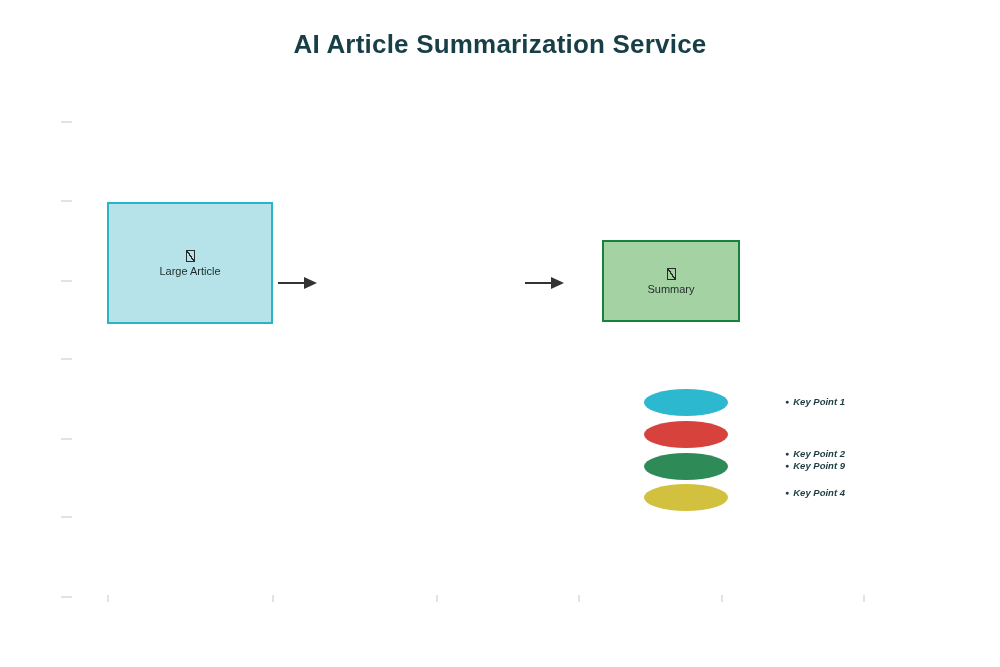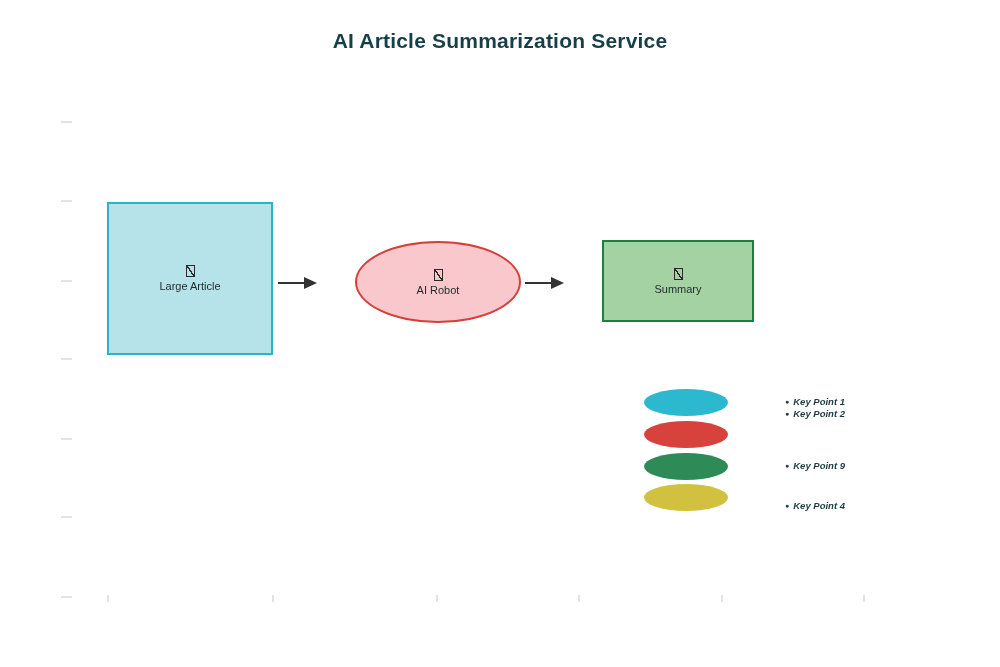--- a/index.html
+++ b/index.html
@@ -10,21 +10,21 @@
     background: #ffffff;
     font-family: "Liberation Sans", sans-serif;
     overflow: hidden;
   }
   .title {
     position: absolute;
     top: 29px;
     left: 0;
     width: 100%;
     text-align: center;
-    font-size: 21px;
+    font-size: 26px;
     font-weight: bold;
     letter-spacing: 0.2px;
   }
   .node {
     position: absolute;
     display: flex;
     flex-direction: column;
     align-items: center;
     justify-content: center;
     gap: 3px;
@@ -92,59 +92,55 @@
     background: #e3e3e3;
   }
 </style>
 </head>
 <body>
 
 <div class="canvas">
 
   <div class="title" style="color: rgb(23, 63, 71);">AI Article Summarization Service</div>
 
-  <div class="node rect" style="left: 107px; top: 202px; width: 166px; height: 153px; background-color: rgb(181, 227, 233); border-color: rgb(42, 181, 196);">
+  <div class="node rect" style="left: 107px; top: 202px; width: 166px; height: 122px; background-color: rgb(181, 227, 233); border-color: rgb(42, 181, 196);">
     <span class="tofu"></span>
     <span class="node-label">Large Article</span>
   </div>
 
   <div class="arrow-line" style="left: 278px; top: 282px; width: 27px; background-color: rgb(51, 51, 51);"></div>
   <div class="arrow-head" style="left: 304px; top: 277px; border-left-color: rgb(51, 51, 51);"></div>
 
-  <div class="node ellipse" style="left: 355px; top: 241px; width: 166px; height: 82px; background-color: rgb(249, 200, 204); border-color: rgb(214, 64, 58);">
-    <span class="tofu"></span>
-    <span class="node-label">AI Robot</span>
-  </div>
 
   <div class="arrow-line" style="left: 525px; top: 282px; width: 27px; background-color: rgb(51, 51, 51);"></div>
   <div class="arrow-head" style="left: 551px; top: 277px; border-left-color: rgb(51, 51, 51);"></div>
 
-  <div class="node rect" style="left: 602px; top: 240px; width: 152px; height: 82px; background-color: rgb(165, 210, 163); border-color: rgb(23, 129, 63);">
+  <div class="node rect" style="left: 602px; top: 240px; width: 138px; height: 82px; background-color: rgb(165, 210, 163); border-color: rgb(23, 129, 63);">
     <span class="tofu"></span>
     <span class="node-label">Summary</span>
   </div>
 
   <div class="kp-ellipse" style="left: 644px; top: 389px; background-color: rgb(44, 184, 206);"></div>
   <div class="kp-ellipse" style="left: 644px; top: 421px; background-color: rgb(216, 66, 61);"></div>
   <div class="kp-ellipse" style="left: 644px; top: 453px; background-color: rgb(46, 139, 87);"></div>
   <div class="kp-ellipse" style="left: 644px; top: 484px; background-color: rgb(210, 193, 62);"></div>
 
   <div class="kp-label" style="left:785px; top:396px;">
     <span class="kp-bullet">●</span>
     <span>Key Point 1</span>
   </div>
-  <div class="kp-label" style="left:785px; top:408px;">
+  <div class="kp-label" style="left:785px; top:448px;">
     <span class="kp-bullet">●</span>
     <span>Key Point 2</span>
   </div>
   <div class="kp-label" style="left:785px; top:460px;">
     <span class="kp-bullet">●</span>
     <span>Key Point 9</span>
   </div>
-  <div class="kp-label" style="left:785px; top:500px;">
+  <div class="kp-label" style="left:785px; top:487px;">
     <span class="kp-bullet">●</span>
     <span>Key Point 4</span>
   </div>
 
   <div class="tick-y" style="left:61px; top:121px;"></div>
   <div class="tick-y" style="left:61px; top:200px;"></div>
   <div class="tick-y" style="left:61px; top:280px;"></div>
   <div class="tick-y" style="left:61px; top:358px;"></div>
   <div class="tick-y" style="left:61px; top:438px;"></div>
   <div class="tick-y" style="left:61px; top:516px;"></div>

